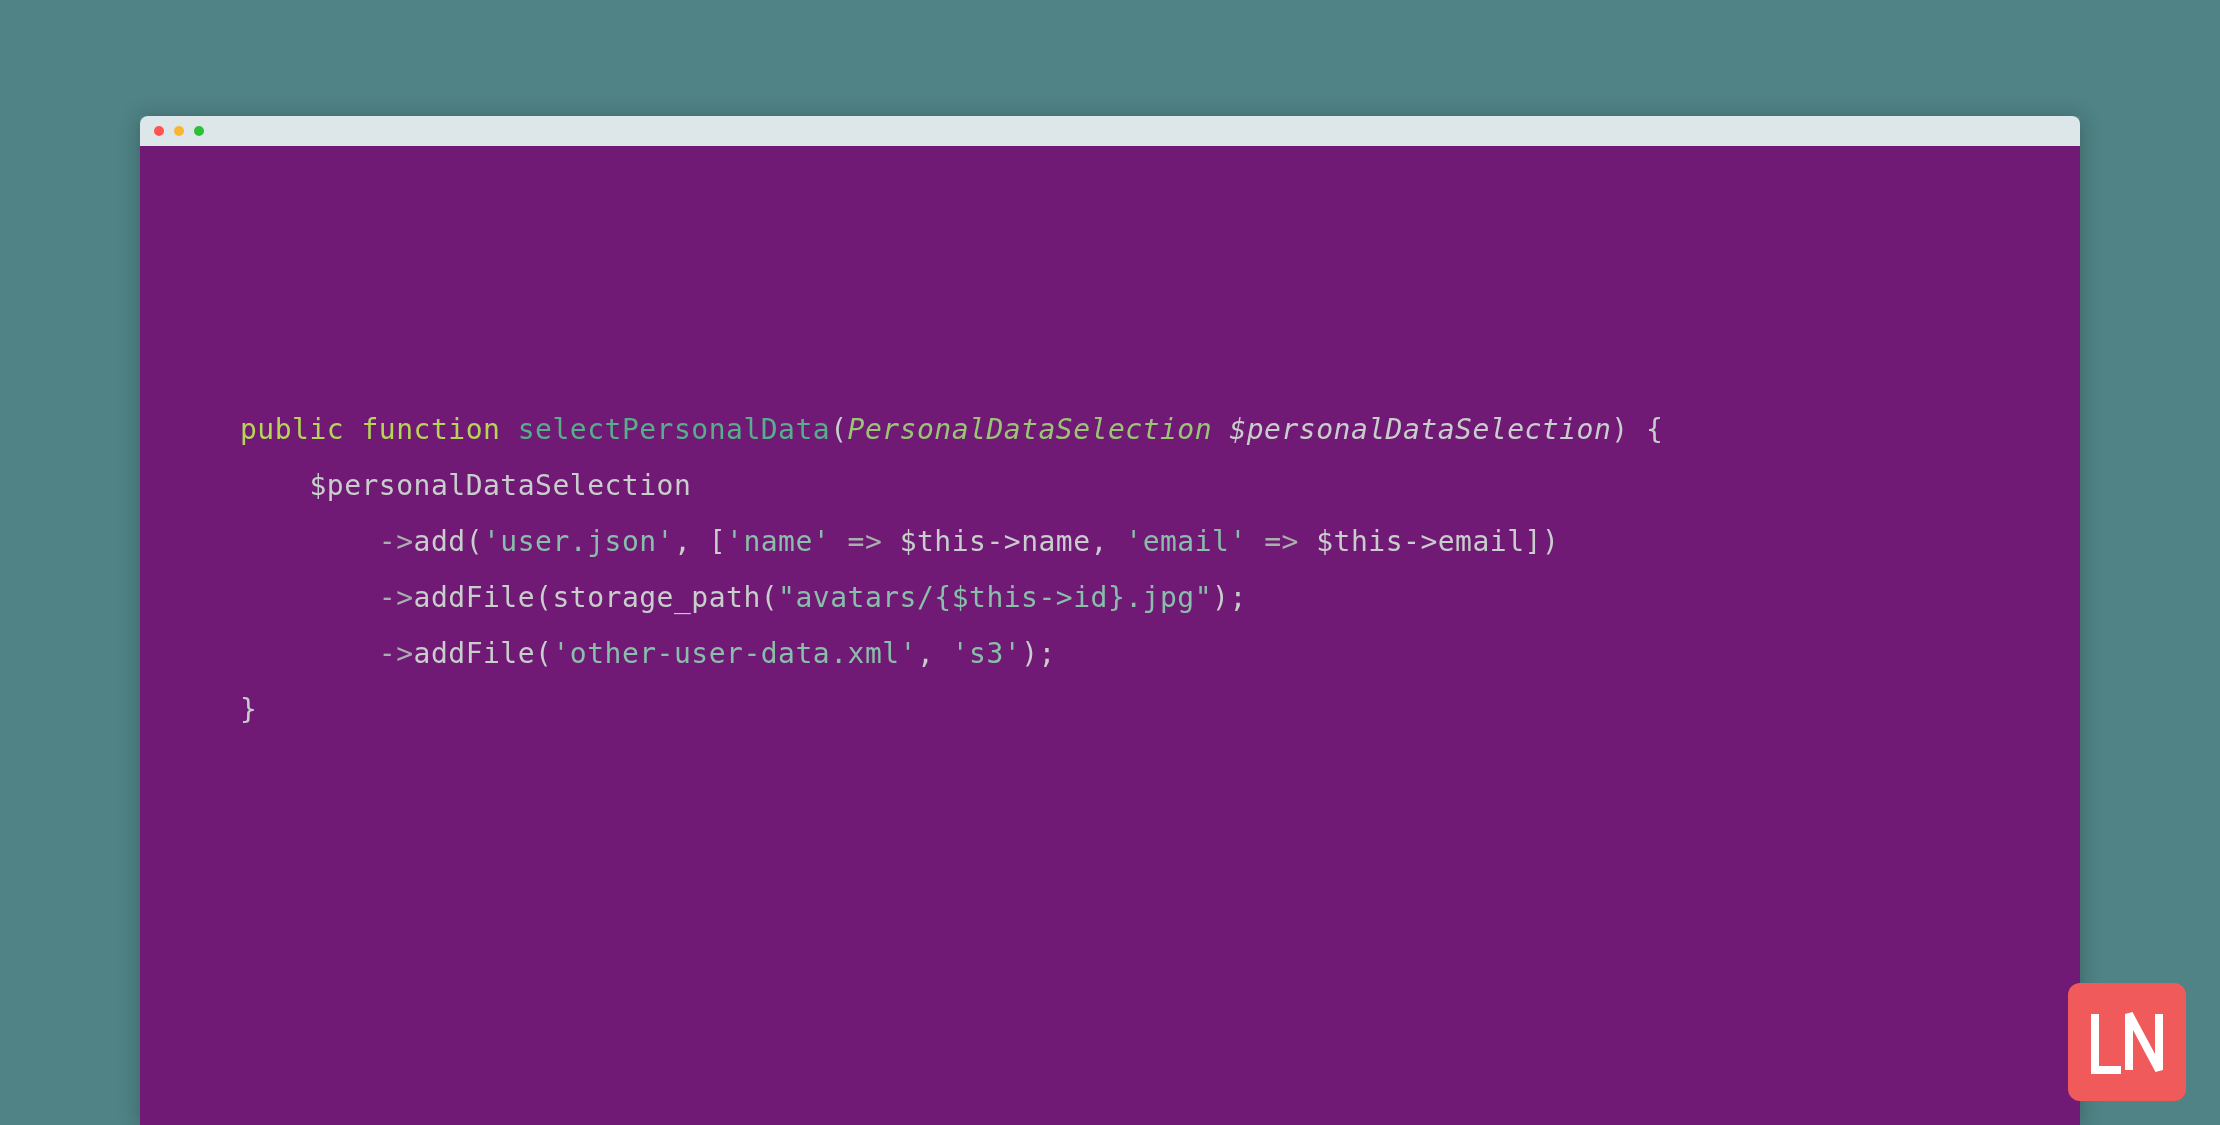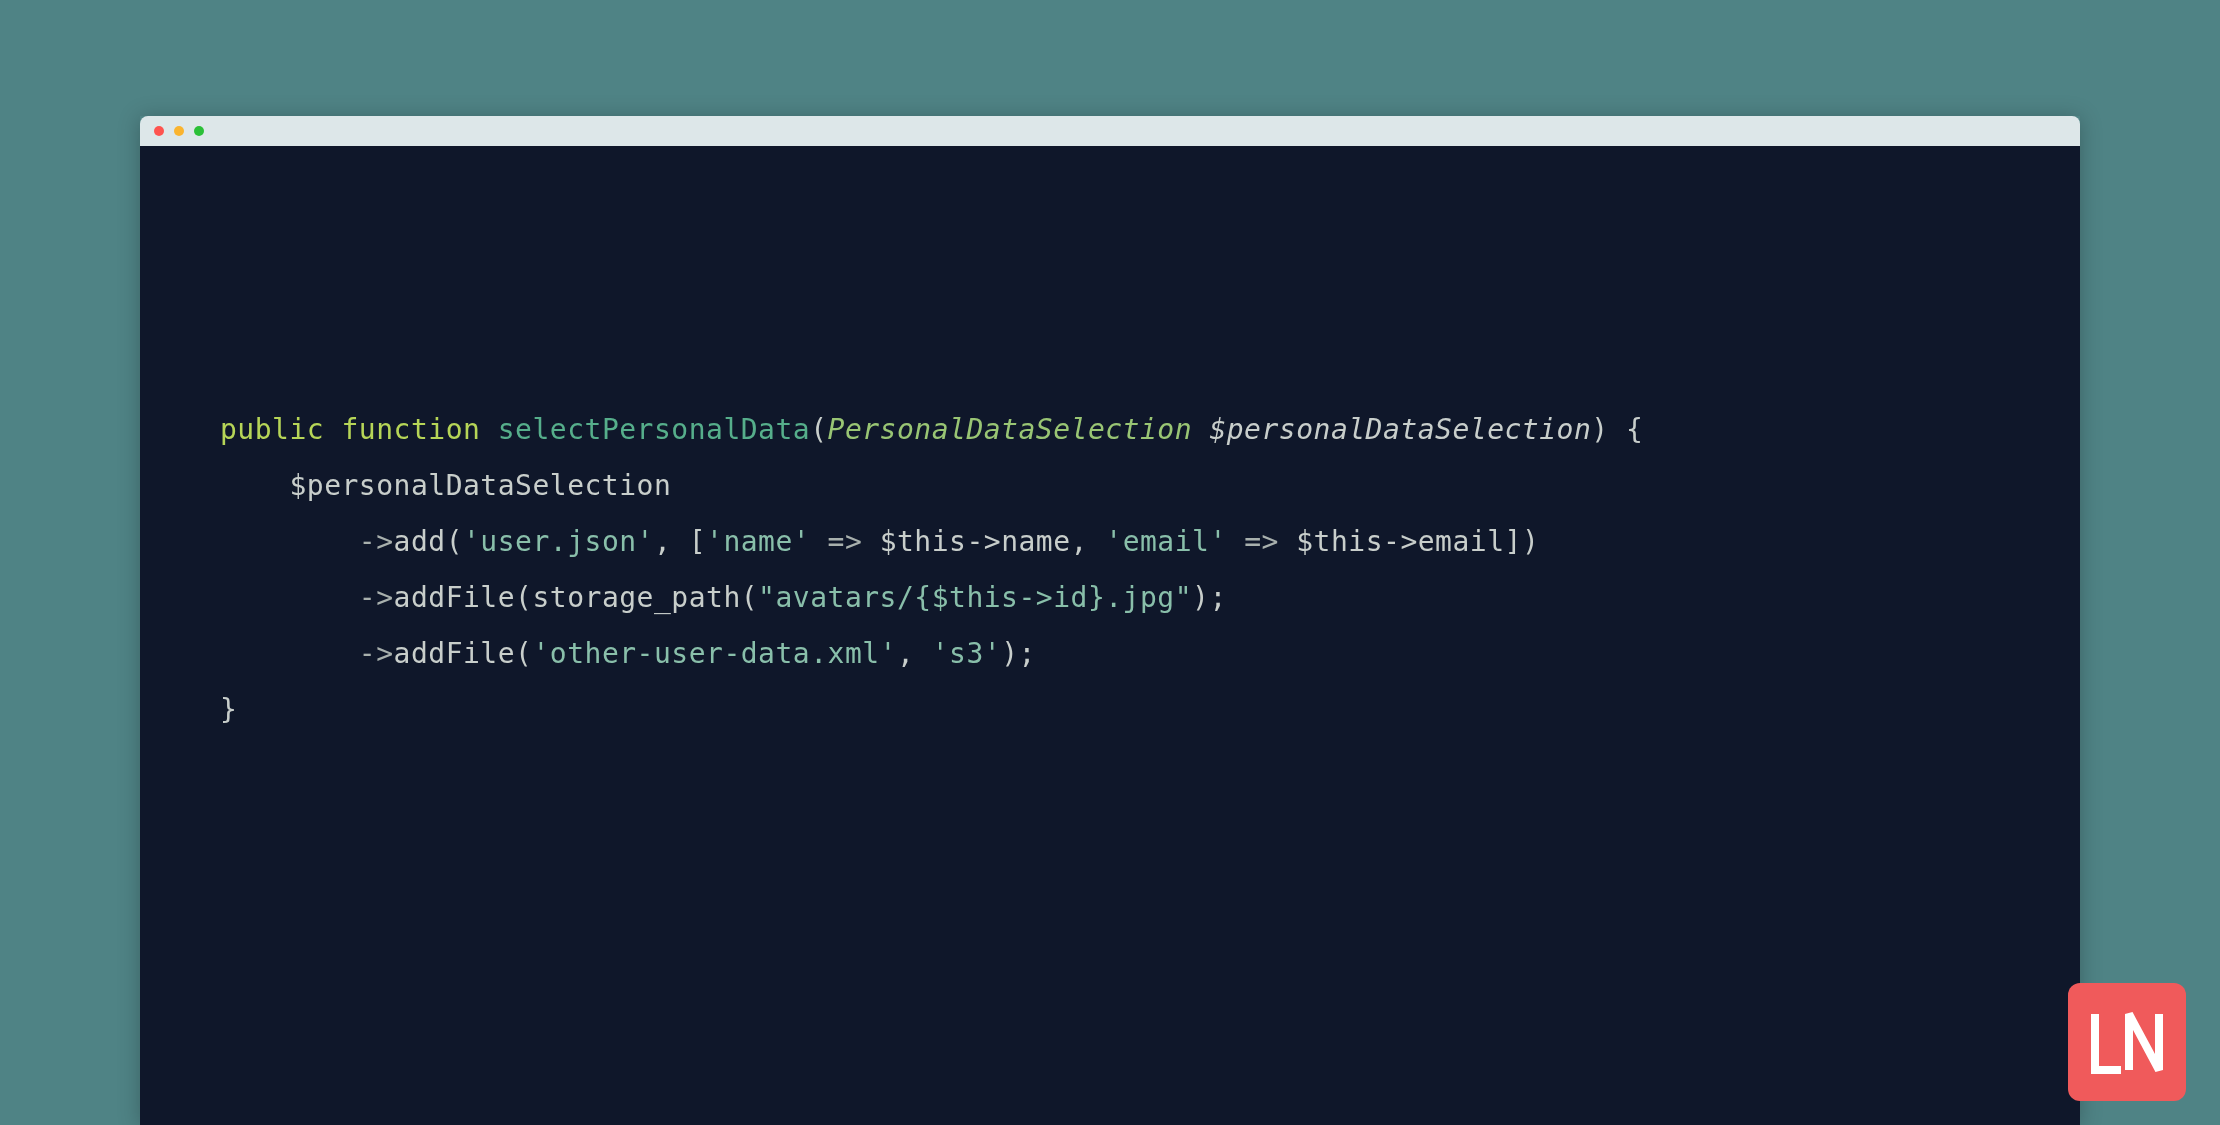--- a/index.html
+++ b/index.html
@@ -23,24 +23,24 @@
     height: 30px;
     background: #dde7e9;
     border-radius: 8px 8px 0 0;
     display: flex;
     align-items: center;
     padding-left: 14px;
     gap: 10px;
   }
   .tl-dot { width: 10px; height: 10px; border-radius: 50%; display: inline-block; }
   .editor {
-    background: #0f172a;
+    background: #701a75;
     width: 100%;
     height: calc(100% - 30px);
-    padding: 256px 180px 0 80px;
+    padding: 256px 180px 0 100px;
     font-size: 28px;
     line-height: 56px;
     color: #c8cecb;
     white-space: pre;
     letter-spacing: 0.5px;
   }
   .kw     { color: #b6d557; }   
   .fn     { color: #56ae8b; }   
   .type   { color: #99c574; font-style: italic; }
   .var    { color: #c8cecb; font-style: italic; }

